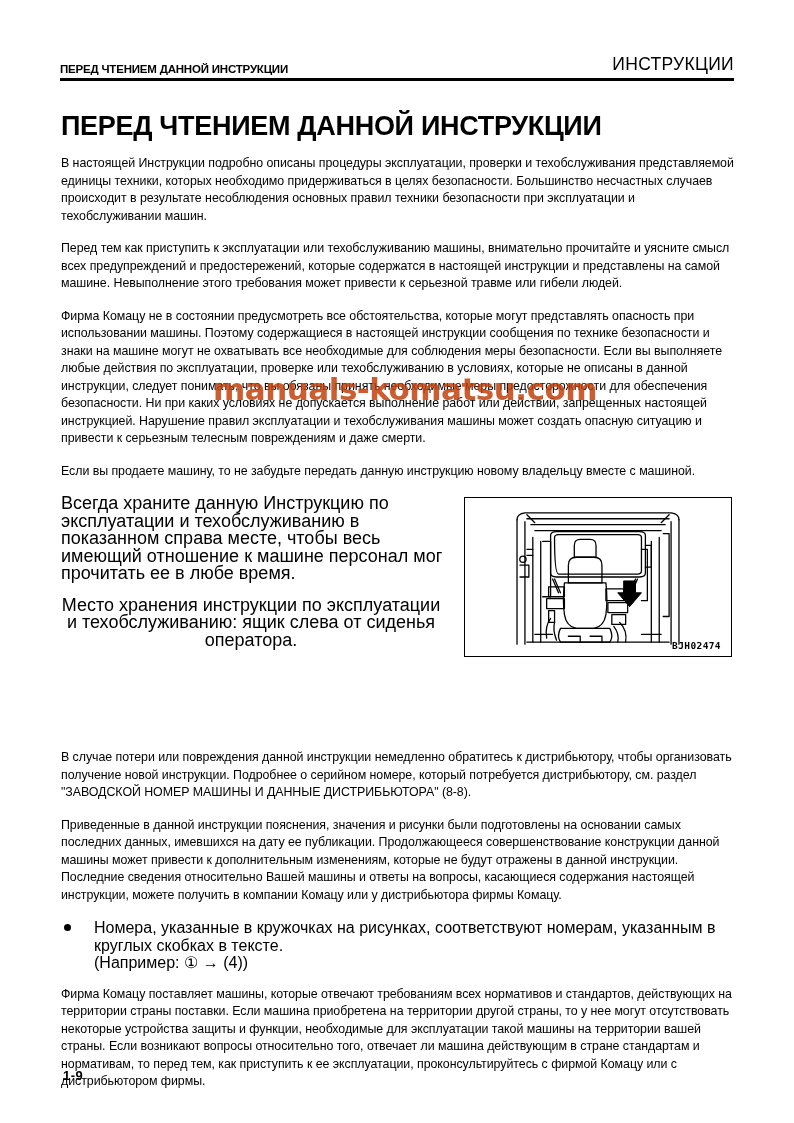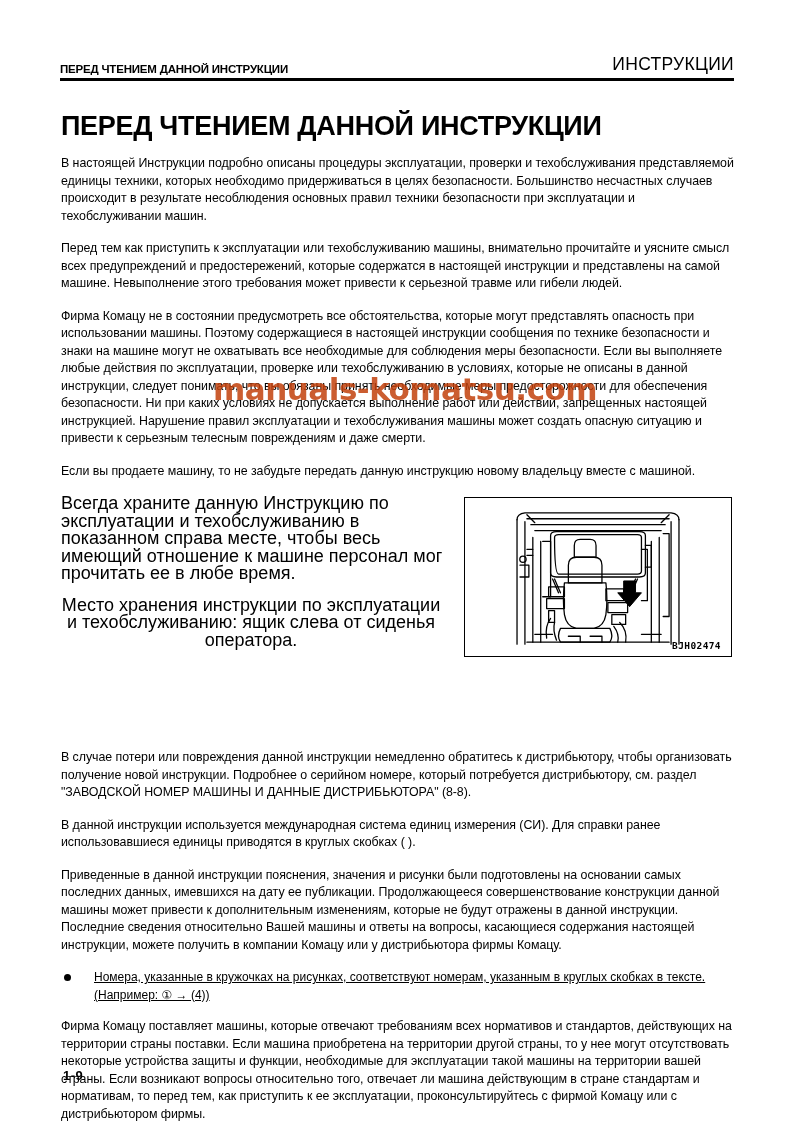--- a/index.html
+++ b/index.html
@@ -121,23 +121,22 @@
     font-family: "DejaVu Sans Mono", monospace;
     font-size: 9.5px;
     font-weight: bold;
     letter-spacing: 0.4px;
   }
   
   .bullet-item {
     position: relative;
     margin: 0 0 14px 0;
     padding-left: 33px;
-    font-size: 12px;
-    line-height: 17.5px;
-    text-decoration: underline;
+    font-size: 16px;
+    line-height: 17.5px;
   }
   .bullet-dot {
     position: absolute;
     left: 3px;
     top: 5px;
     width: 7px;
     height: 7px;
     border-radius: 50%;
     background: #000000;
   }
@@ -191,21 +190,20 @@
     <div class="figure-row">
       <div class="text-beside">
         <p>Всегда храните данную Инструкцию по эксплуатации и техобслуживанию в показанном справа месте, чтобы весь имеющий отношение к машине персонал мог прочитать ее в любе время.</p>
         <p class="storage-note">Место хранения инструкции по эксплуатации и техобслуживанию: ящик слева от сиденья оператора.</p>
       </div>
     </div>
 
     <div style="height:86px"></div>
 
     <p class="para">В случае потери или повреждения данной инструкции немедленно обратитесь к дистрибьютору, чтобы организовать получение новой инструкции. Подробнее о серийном номере, который потребуется дистрибьютору, см. раздел "ЗАВОДСКОЙ НОМЕР МАШИНЫ И ДАННЫЕ ДИСТРИБЬЮТОРА" (8-8).</p>
-    <p class="para">В данной инструкции используется международная система единиц измерения (СИ). Для справки ранее использовавшиеся единицы приводятся в круглых скобках ( ).</p>
     <p class="para">Приведенные в данной инструкции пояснения, значения и рисунки были подготовлены на основании самых последних данных, имевшихся на дату ее публикации. Продолжающееся совершенствование конструкции данной машины может привести к дополнительным изменениям, которые не будут отражены в данной инструкции. Последние сведения относительно Вашей машины и ответы на вопросы, касающиеся содержания настоящей инструкции, можете получить в компании Комацу или у  дистрибьютора фирмы Комацу.</p>
 
     <div class="bullet-item">
       <span class="bullet-dot"></span>
       <span>Номера, указанные в кружочках на рисунках, соответствуют номерам, указанным в круглых скобках в тексте.</span>
       <span class="bullet-sub">(Например: ① → (4))</span>
     </div>
 
     <p class="para">Фирма Комацу поставляет машины, которые отвечают требованиям всех нормативов и стандартов, действующих на территории страны поставки.  Если машина приобретена на территории другой страны, то у нее могут отсутствовать некоторые устройства защиты и функции, необходимые для эксплуатации такой машины на территории вашей страны. Если возникают вопросы относительно того, отвечает ли машина действующим в стране стандартам и нормативам, то перед тем, как приступить к ее эксплуатации, проконсультируйтесь с фирмой Комацу или с дистрибьютором фирмы.</p>
   </div>

